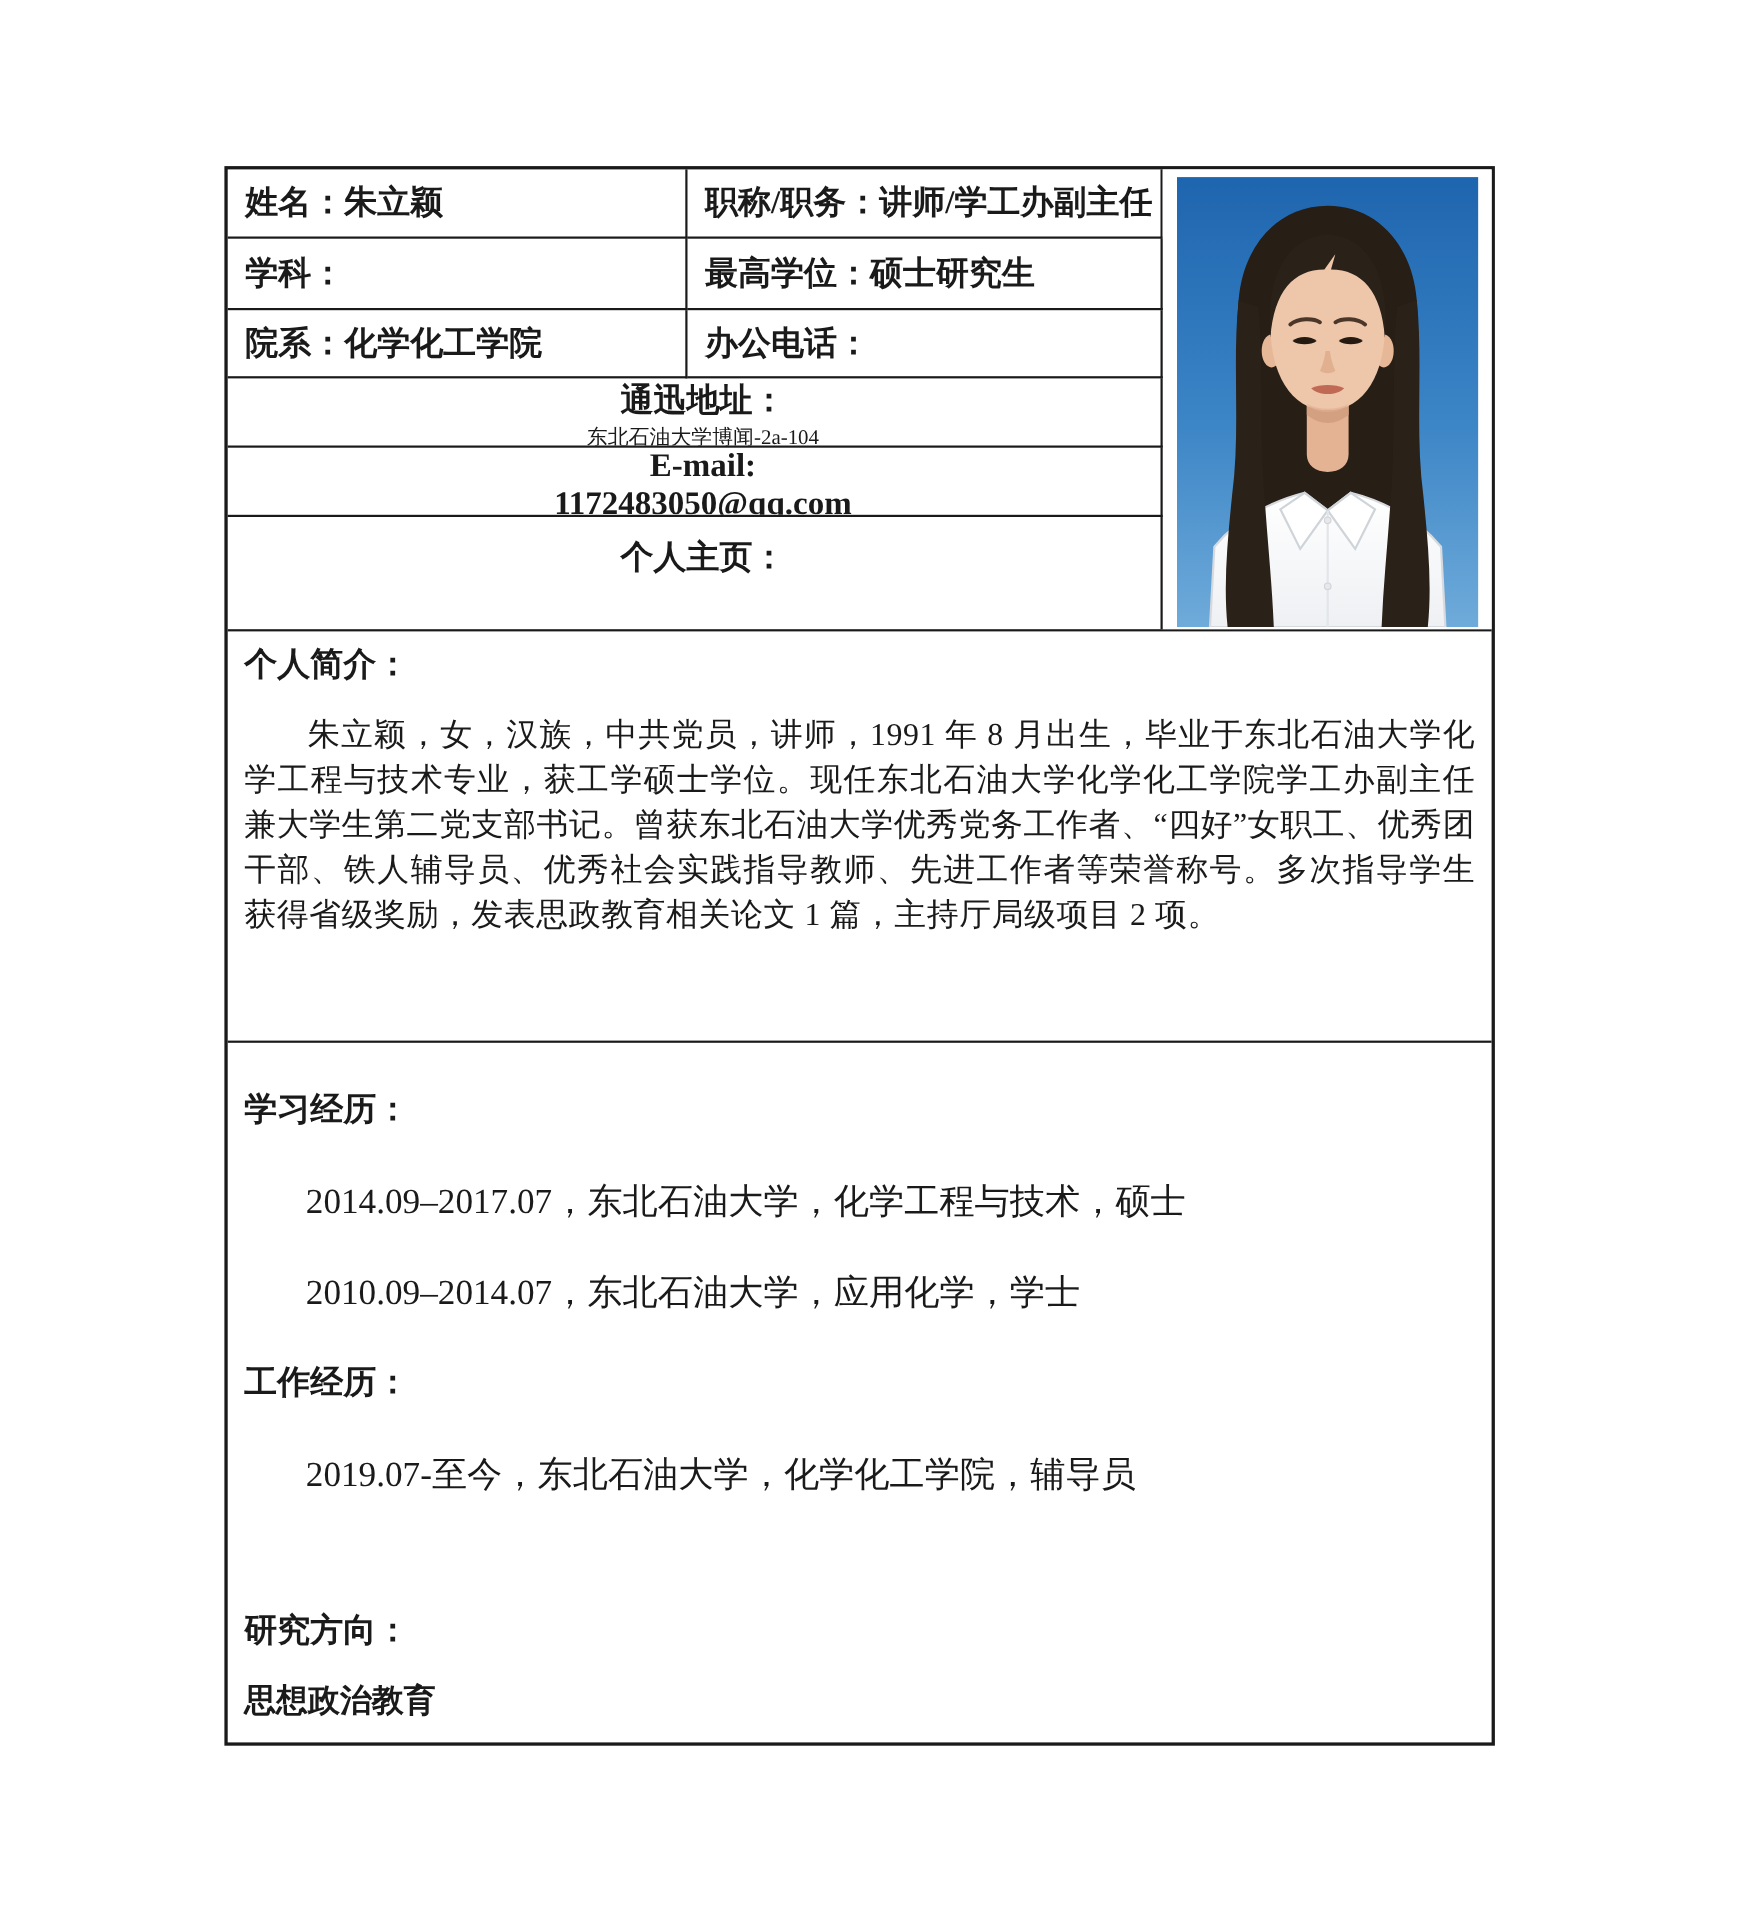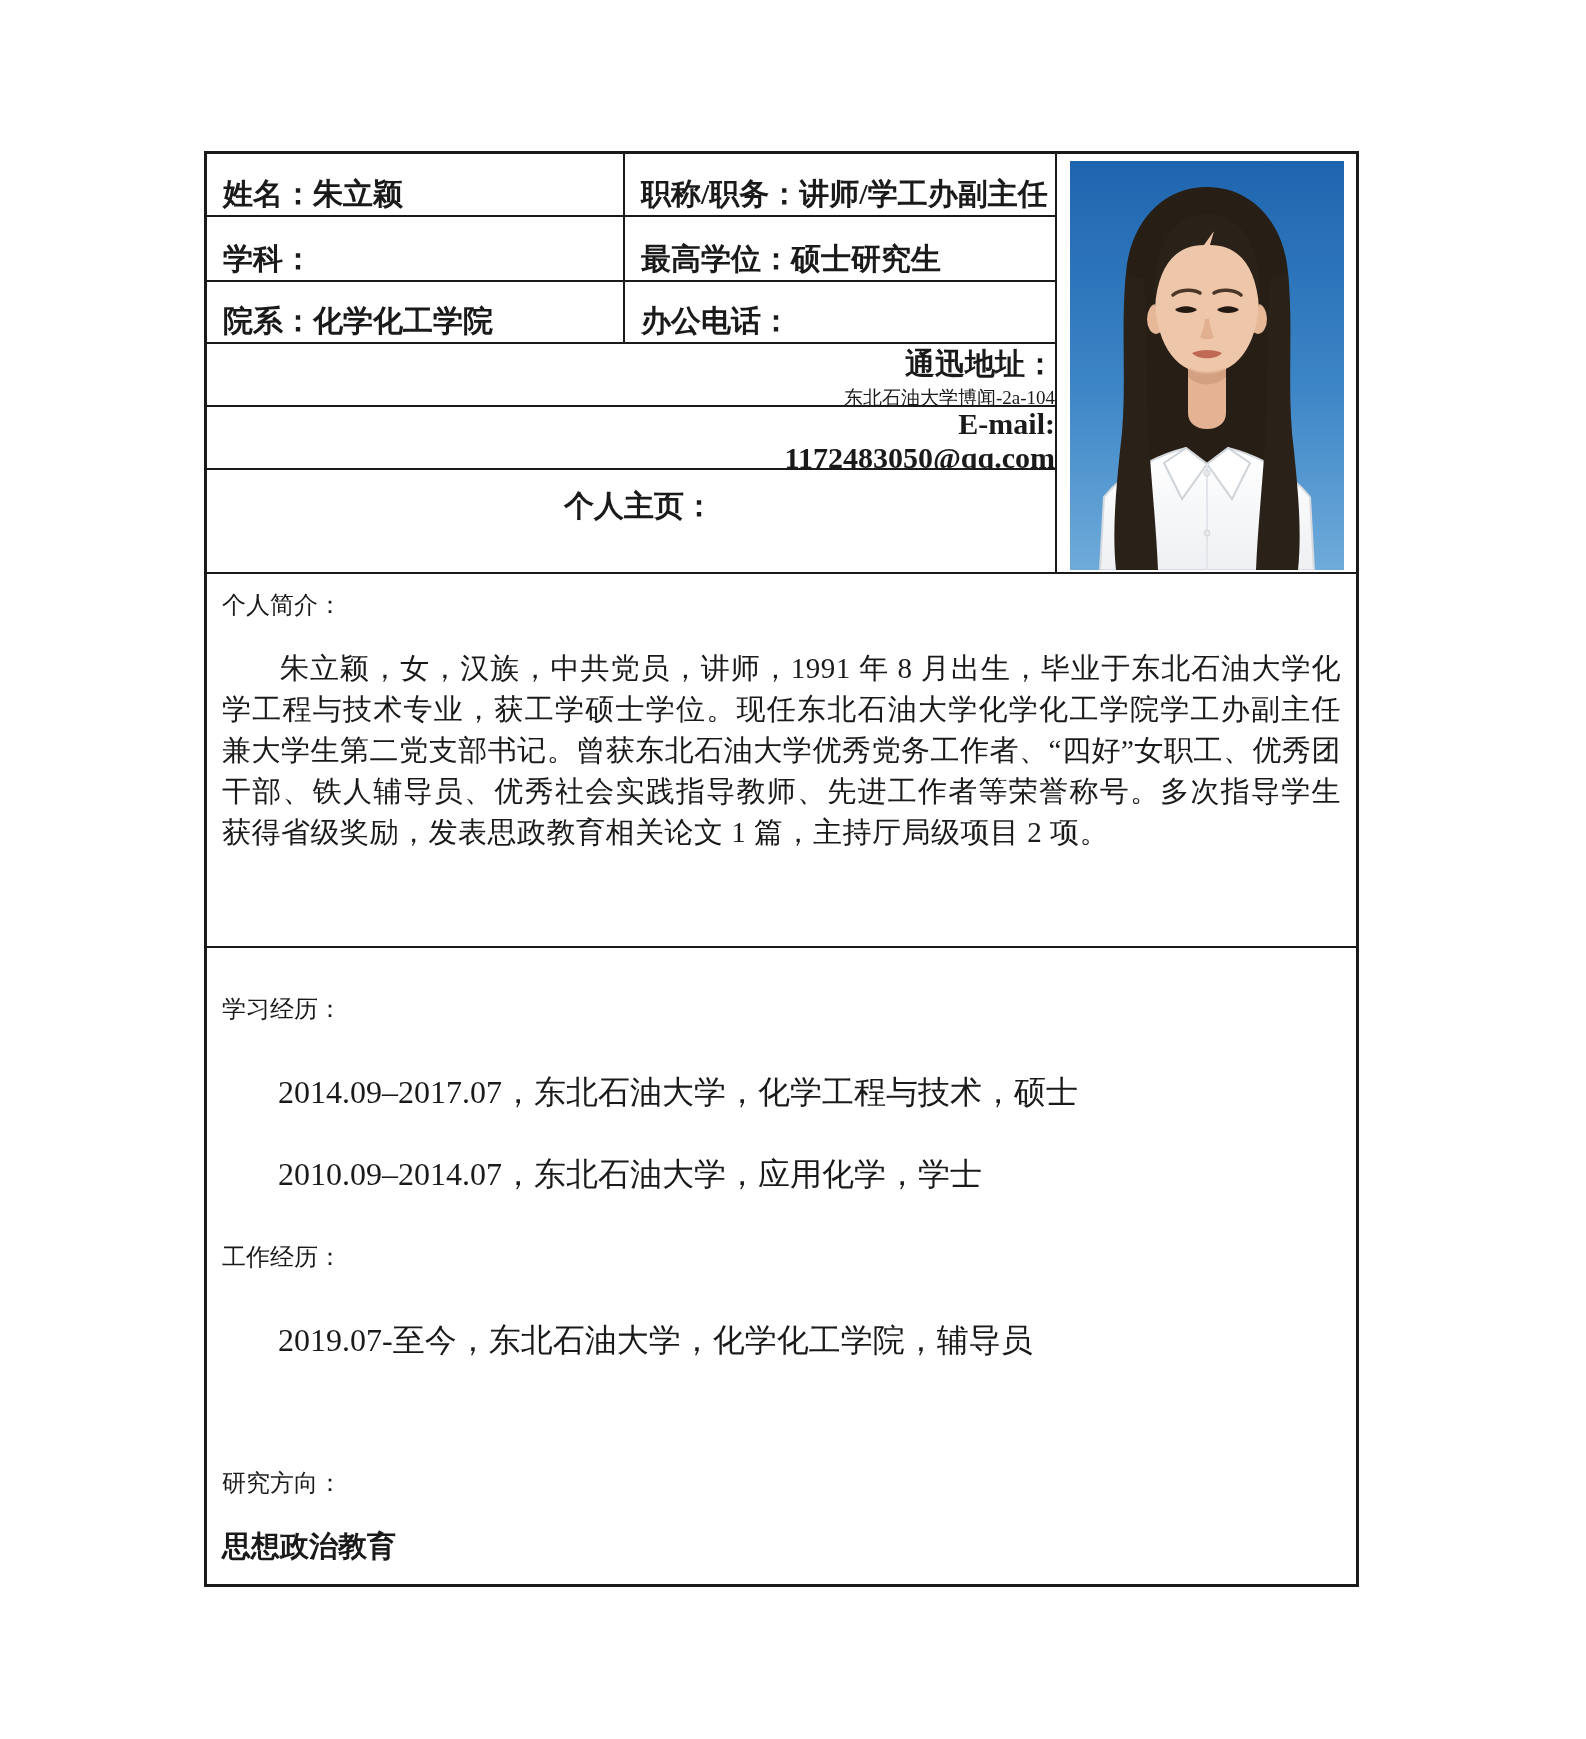--- a/index.html
+++ b/index.html
@@ -25,21 +25,21 @@
   
   .top-grid {
     height: 420px;
     display: grid;
     grid-template-columns: 418px 432px 1fr;
     grid-template-rows: 63px 65px 62px 63px 63px 1fr;
     border-bottom: 2px solid #1a1a1a;
   }
   .cell {
     display: flex;
-    align-items: flex-end;
+    align-items: center;
     padding-left: 16px;
     font-size: 30px;
     overflow: hidden;
     white-space: nowrap;
   }
   .cell .lbl { font-weight: bold; }
   .cell .val-b { font-weight: bold; }
   .cell .val { font-weight: normal; font-size: 19px; }
   .br { border-right: 2px solid #1a1a1a; }
   .bb { border-bottom: 2px solid #1a1a1a; }
@@ -58,22 +58,22 @@
   .photo-frame svg { width: 100%; height: 100%; display: block; }
 
   
   .intro-block {
     height: 374px;
     border-bottom: 2px solid #1a1a1a;
     padding: 0 15px;
     overflow: hidden;
   }
   .section-header {
-    font-size: 24px;
-    font-weight: normal;
+    font-size: 30px;
+    font-weight: bold;
     margin-top: 14px;
     line-height: 34px;
   }
   .intro-paragraph {
     margin-top: 26px;
     font-size: 29px;
     line-height: 41px;
     text-align: justify;
     text-indent: 2em;
     letter-spacing: 0.5px;

